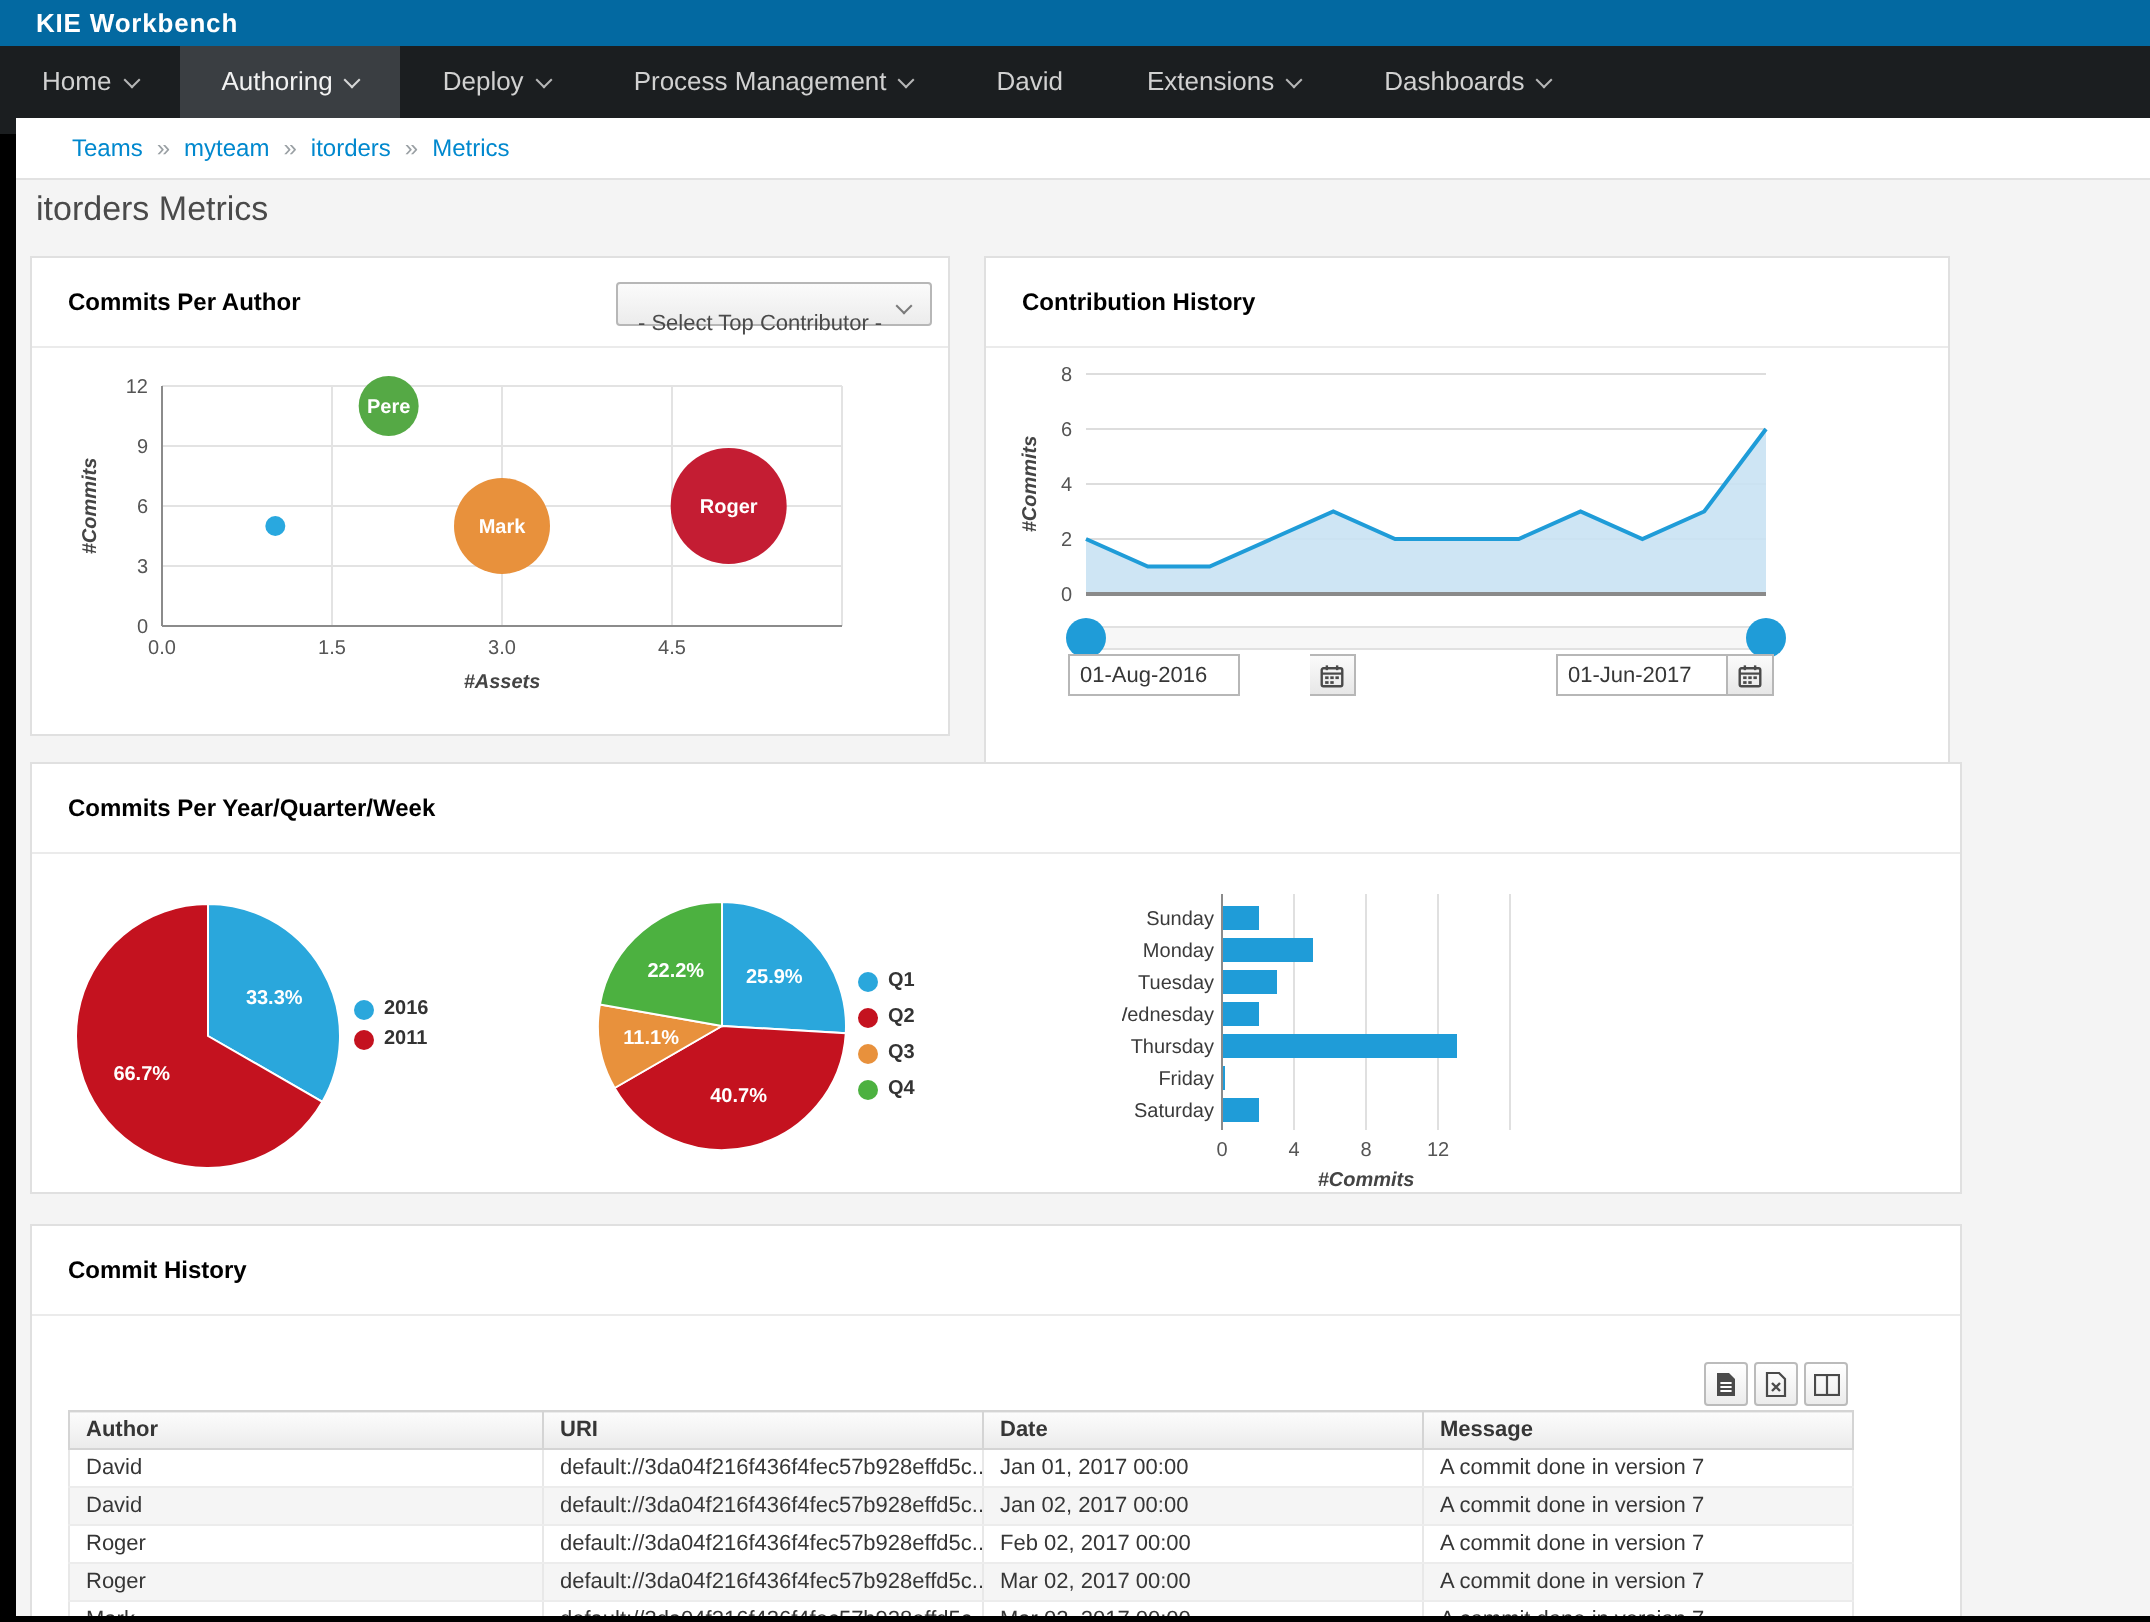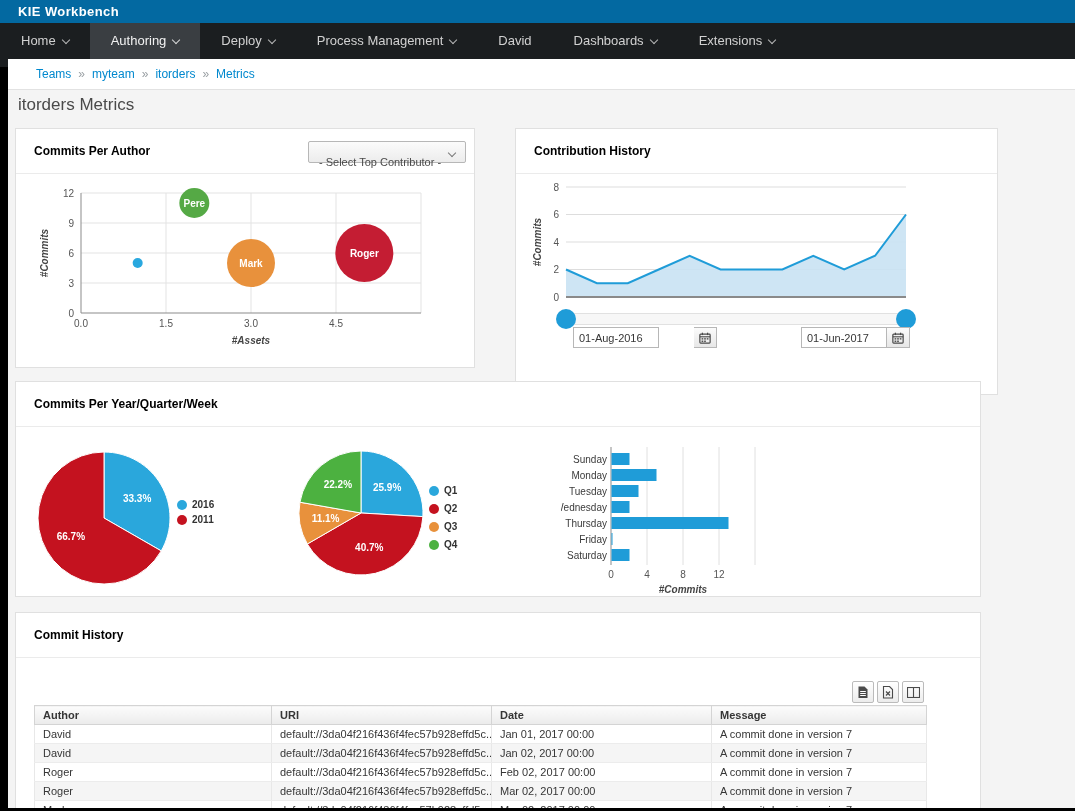--- a/index.html
+++ b/index.html
@@ -25,21 +25,21 @@
   .breadcrumb { height:31px; background:#fff; border-bottom:1px solid #e2e2e2;
     line-height:30px; padding-left:28px; font-size:12px; }
   .crumb { color:#0088ce; cursor:pointer; }
   .crumb-sep { color:#9aa0a4; margin:0 7px; }
   .page-title { position:absolute; left:10px; top:36px; font-size:17px; color:#4a4a4a; }
   
   .panel { position:absolute; background:#fff; border:1px solid #e0e0e0; }
   .panel-hd { height:45px; border-bottom:1px solid #ebebeb; position:relative; }
   .panel-title { line-height:45px; padding-left:18px; font-size:12px; font-weight:bold; color:#000000; }
   #panel-authors { left:7px; top:69px;  width:460px; height:240px; }
-  #panel-history { left:484px; top:69px; width:483px; height:267px;margin-left:23px; }
+  #panel-history { left:484px; top:69px; width:483px; height:267px; }
   #panel-period  { left:7px; top:322px; width:966px; height:216px; }
   #panel-commits { left:7px; top:553px; width:966px; height:260px; }
   .chart-svg { position:absolute; }
   #bubble-svg { left:20px; top:56px; }
   #area-svg   { left:15px; top:50px; }
   #pie-year-svg    { left:15px;  top:372px; }
   #pie-quarter-svg { left:270px; top:367px; }
   #bar-svg         { left:545px; top:377px; }
   
   .select-box { position:absolute; right:8px; top:12px; width:158px; height:22px;
@@ -48,21 +48,21 @@
   .select-box .chev { position:absolute; right:10px; top:8px; color:#666; }
   
   .slider { position:absolute; left:50px; top:180px; width:340px; height:20px; }
   .slider-track { position:absolute; left:0; top:4px; width:100%; height:12px;
     background:#f7f7f7; border:1px solid #e1e1e1; border-radius:2px; }
   .slider-handle { position:absolute; top:0; width:20px; height:20px; border-radius:50%;
     background:#1f9cd8; cursor:pointer; }
   .slider-handle.left { left:-10px; } .slider-handle.right { right:-10px; }
   
   .date-group { position:absolute; top:198px; display:flex; height:21px; }
-  .date-group.from { left:57px;gap:35px; } .date-group.to { left:285px; }
+  .date-group.from { left:41px;gap:35px; } .date-group.to { left:285px; }
   .date-input { width:86px; height:21px; border:1px solid #b7b7b7; font-size:11px;
     color:#363636; padding:0 5px; font-family:"Liberation Sans",sans-serif; }
   .cal-btn { width:23px; height:21px; border:1px solid #b7b7b7; border-left:none;
     background:linear-gradient(#fbfbfb,#e7e7e7); display:flex; align-items:center;
     justify-content:center; cursor:pointer; }
   
   .legend { position:absolute; font-size:10px; font-weight:bold; color:#333; }
   #legend-year    { left:161px; top:117px; }
   #legend-quarter { left:413px; top:103px; }
   .legend-item { display:flex; align-items:center; margin-bottom:4px; }
@@ -90,22 +90,22 @@
 <div class="masthead">
   <span>KIE Workbench</span>
 </div>
 
 <div class="navbar" id="navbar">
     <div class="nav-item">Home<span class="chev"></span></div>
     <div class="nav-item active">Authoring<span class="chev"></span></div>
     <div class="nav-item">Deploy<span class="chev"></span></div>
     <div class="nav-item">Process Management<span class="chev"></span></div>
     <div class="nav-item">David</div>
+    <div class="nav-item">Extensions<span class="chev"></span></div>
     <div class="nav-item">Dashboards<span class="chev"></span></div>
-    <div class="nav-item">Extensions<span class="chev"></span></div>
   </div>
 
 <div class="wrapper">
   <div class="breadcrumb" id="breadcrumb"><span class="crumb">Teams</span><span class="crumb-sep">»</span><span class="crumb">myteam</span><span class="crumb-sep">»</span><span class="crumb">itorders</span><span class="crumb-sep">»</span><span class="crumb">Metrics</span></div>
   <div class="page-title">itorders Metrics</div>
 
   <div class="panel" id="panel-authors">
     <div class="panel-hd">
       <div class="panel-title">Commits Per Author</div>
       <div class="select-box">

